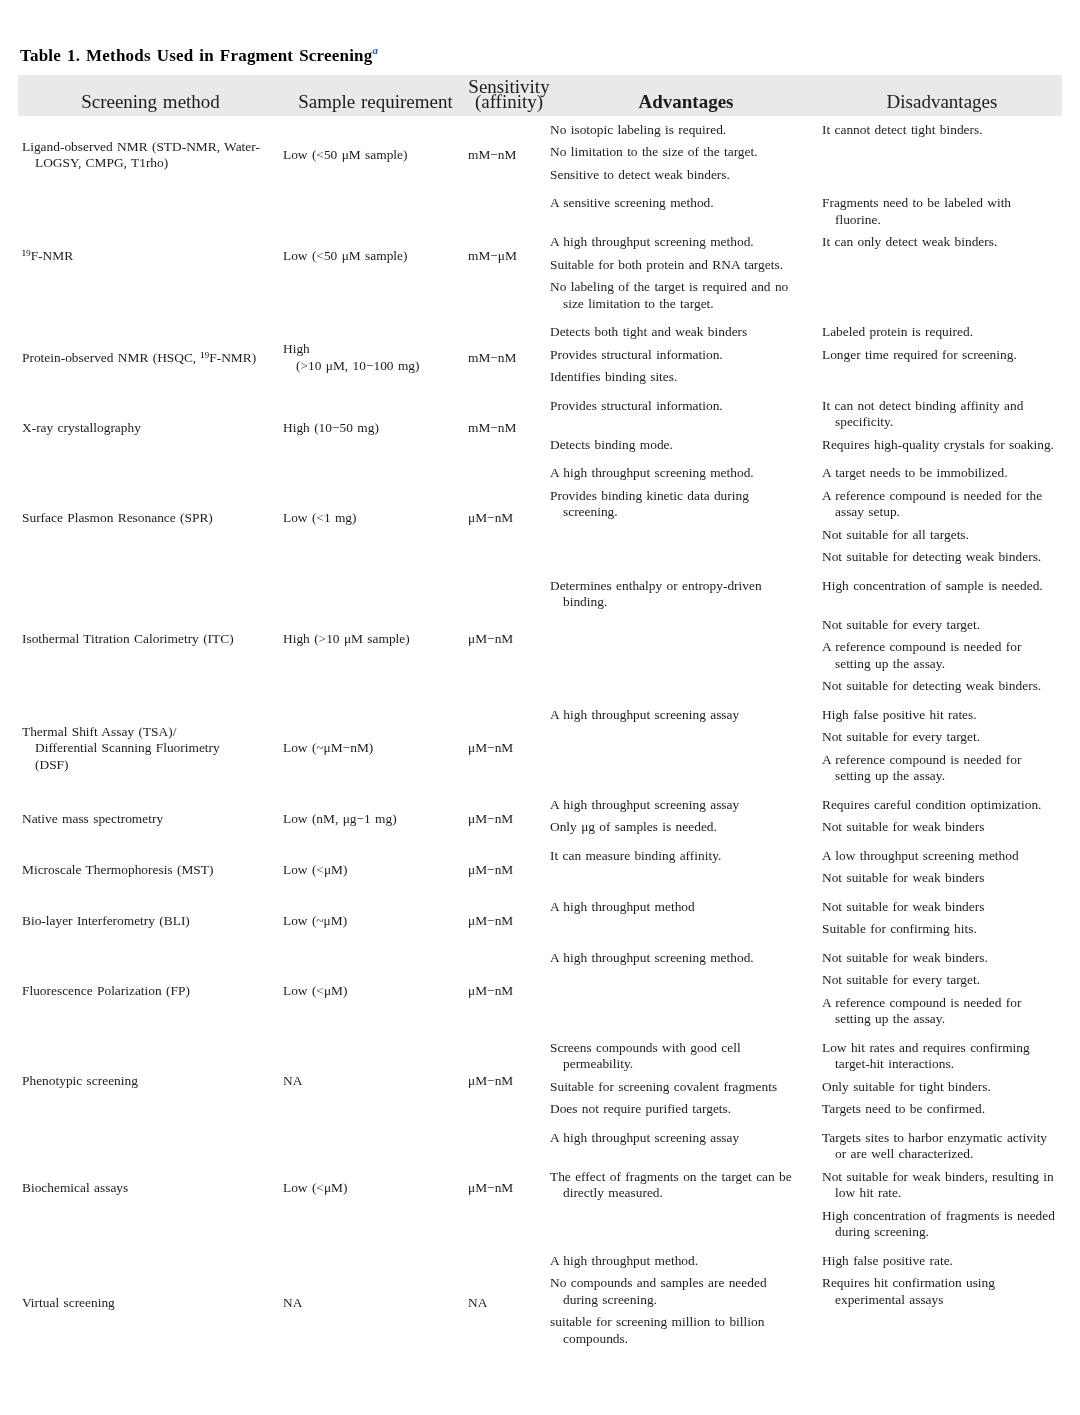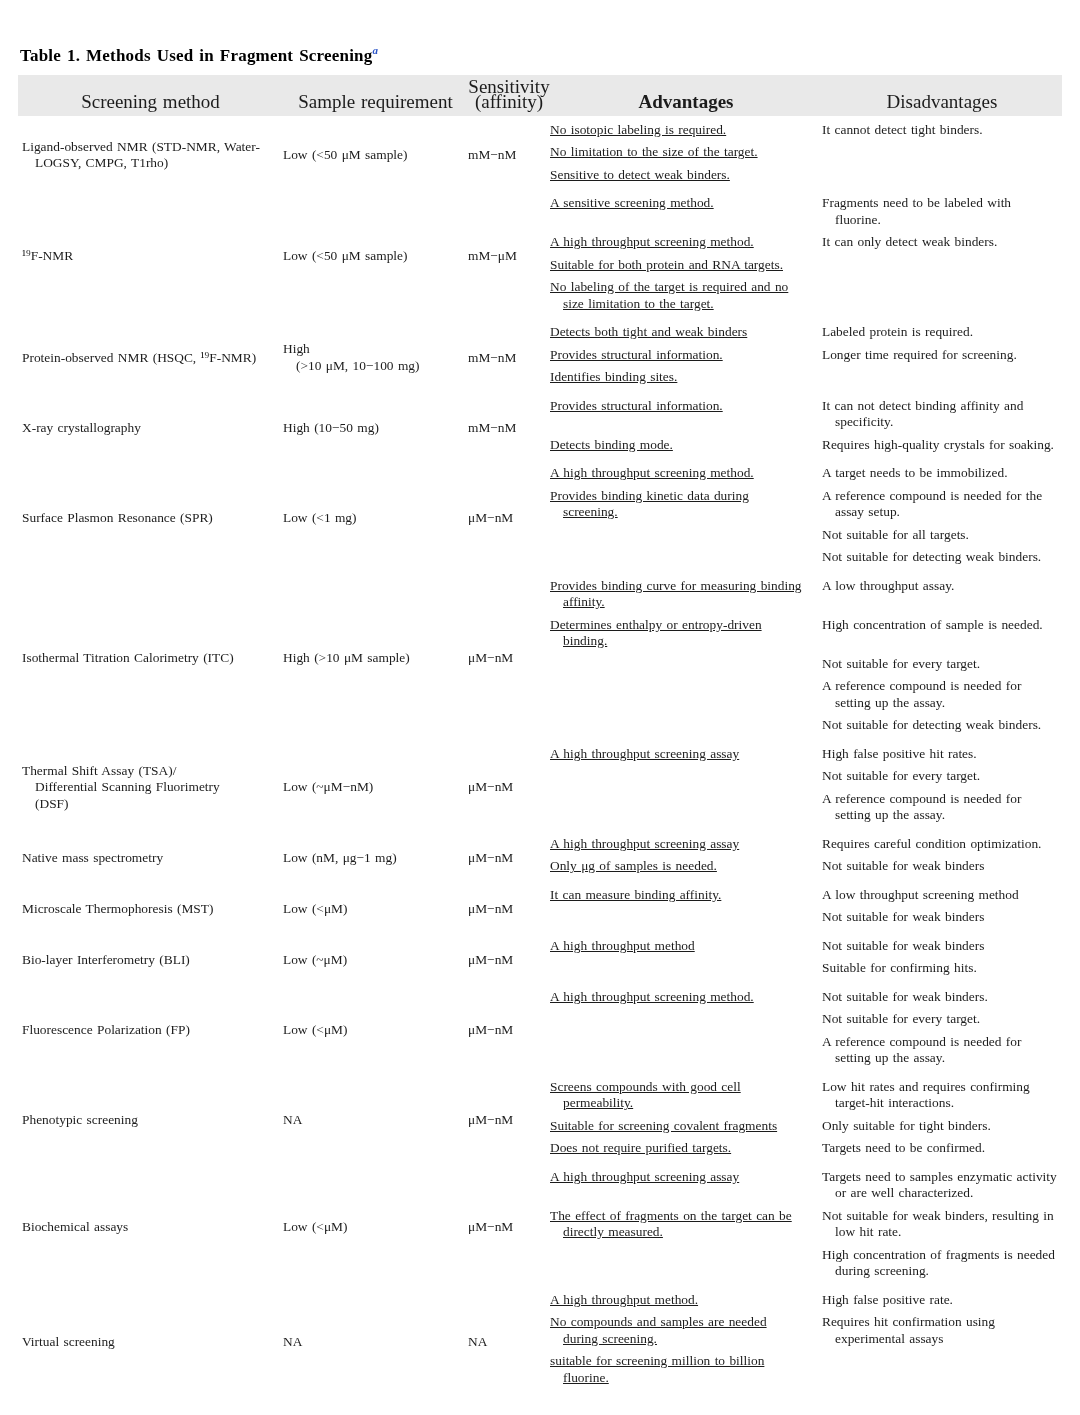--- a/index.html
+++ b/index.html
@@ -54,21 +54,21 @@
     line-height: 16.5px;
     word-spacing: 1px;
     box-sizing: border-box;
   }
   .hang { white-space: pre-line; }
   .c-method { width: 265px; padding-left: 17px; text-indent: -13px; padding-right: 10px; }
   .c-sample { width: 185px; padding-left: 13px; text-indent: -13px; padding-right: 8px; }
   .c-sens   { width: 82px; }
   .points   { width: 512px; }
   .pline { display: flex; align-items: flex-start; margin-bottom: 6px; }
-  .c-adv { width: 272px; padding-left: 13px; text-indent: -13px; padding-right: 18px; text-decoration: underline; }
+  .c-adv { width: 272px; padding-left: 13px; text-indent: -13px; padding-right: 18px; }
   .c-dis { width: 240px; padding-left: 13px; text-indent: -13px; padding-right: 2px; }
 </style>
 </head>
 <body>
 
 <div class="page">
   <div class="title">
     <span>Table 1. Methods Used in Fragment Screening</span><sup>a</sup>
   </div>
 
@@ -181,24 +181,20 @@
               <div class="cell c-dis hang">Not suitable for detecting weak binders.</div>
             </div>
           </div>
         </div>
         <div class="trow">
           <div class="cell c-method hang">Isothermal Titration Calorimetry (ITC)</div>
           <div class="cell c-sample hang">High (&gt;10 μM sample)</div>
           <div class="cell c-sens">μM−nM</div>
           <div class="points">
             <div class="pline">
-              <div class="cell c-adv hang">Provides binding curve for measuring binding affinity.</div>
-              <div class="cell c-dis hang">A low throughput assay.</div>
-            </div>
-            <div class="pline">
               <div class="cell c-adv hang">Determines enthalpy or entropy-driven binding.</div>
               <div class="cell c-dis hang">High concentration of sample is needed.</div>
             </div>
             <div class="pline">
               <div class="cell c-adv hang"></div>
               <div class="cell c-dis hang">Not suitable for every target.</div>
             </div>
             <div class="pline">
               <div class="cell c-adv hang"></div>
               <div class="cell c-dis hang">A reference compound is needed for setting up the assay.</div>
@@ -313,21 +309,21 @@
             </div>
           </div>
         </div>
         <div class="trow">
           <div class="cell c-method hang">Biochemical assays</div>
           <div class="cell c-sample hang">Low (&lt;μM)</div>
           <div class="cell c-sens">μM−nM</div>
           <div class="points">
             <div class="pline">
               <div class="cell c-adv hang">A high throughput screening assay</div>
-              <div class="cell c-dis hang">Targets need to samples enzymatic activity or are well characterized.</div>
+              <div class="cell c-dis hang">Targets sites to harbor enzymatic activity or are well characterized.</div>
             </div>
             <div class="pline">
               <div class="cell c-adv hang">The effect of fragments on the target can be directly measured.</div>
               <div class="cell c-dis hang">Not suitable for weak binders, resulting in low hit rate.</div>
             </div>
             <div class="pline">
               <div class="cell c-adv hang"></div>
               <div class="cell c-dis hang">High concentration of fragments is needed during screening.</div>
             </div>
           </div>
@@ -339,20 +335,20 @@
           <div class="points">
             <div class="pline">
               <div class="cell c-adv hang">A high throughput method.</div>
               <div class="cell c-dis hang">High false positive rate.</div>
             </div>
             <div class="pline">
               <div class="cell c-adv hang">No compounds and samples are needed during screening.</div>
               <div class="cell c-dis hang">Requires hit confirmation using experimental assays</div>
             </div>
             <div class="pline">
-              <div class="cell c-adv hang">suitable for screening million to billion fluorine.</div>
+              <div class="cell c-adv hang">suitable for screening million to billion compounds.</div>
               <div class="cell c-dis hang"></div>
             </div>
           </div>
         </div>
       </div>
   </div>
 </div>
 
 </body></html>

